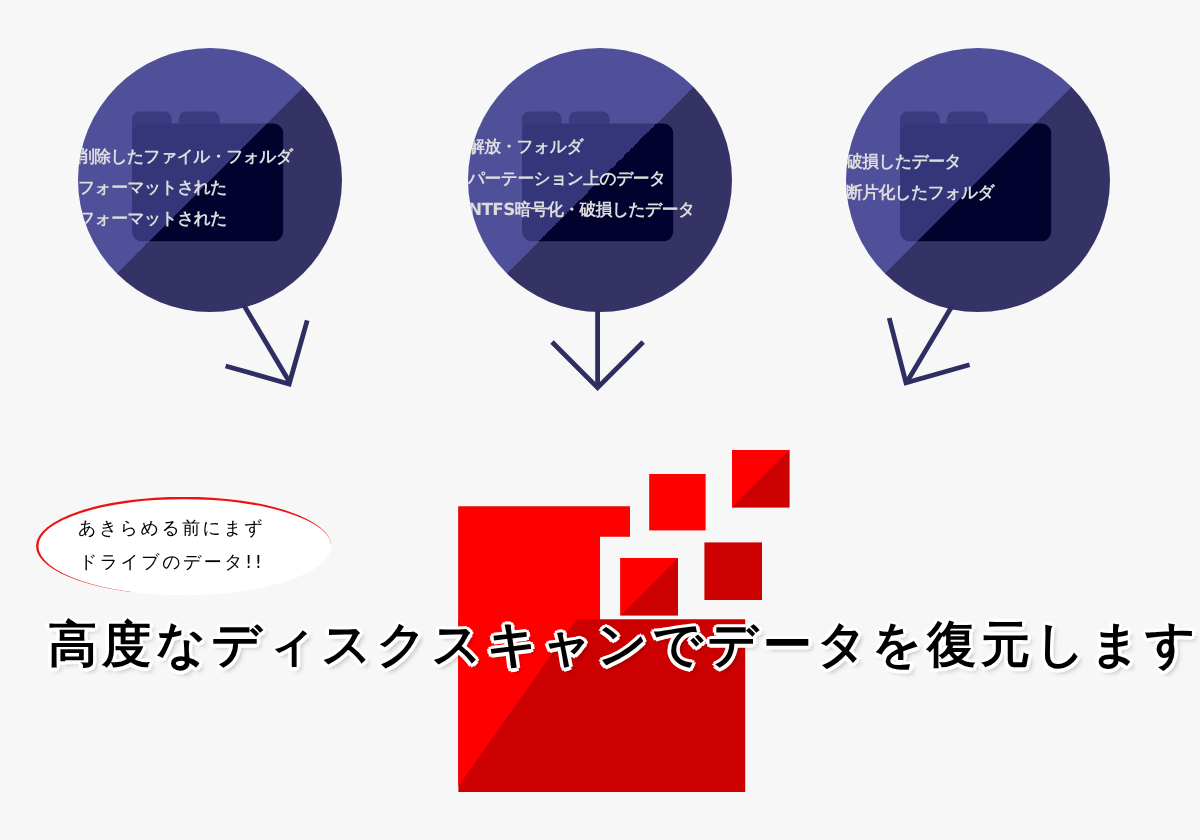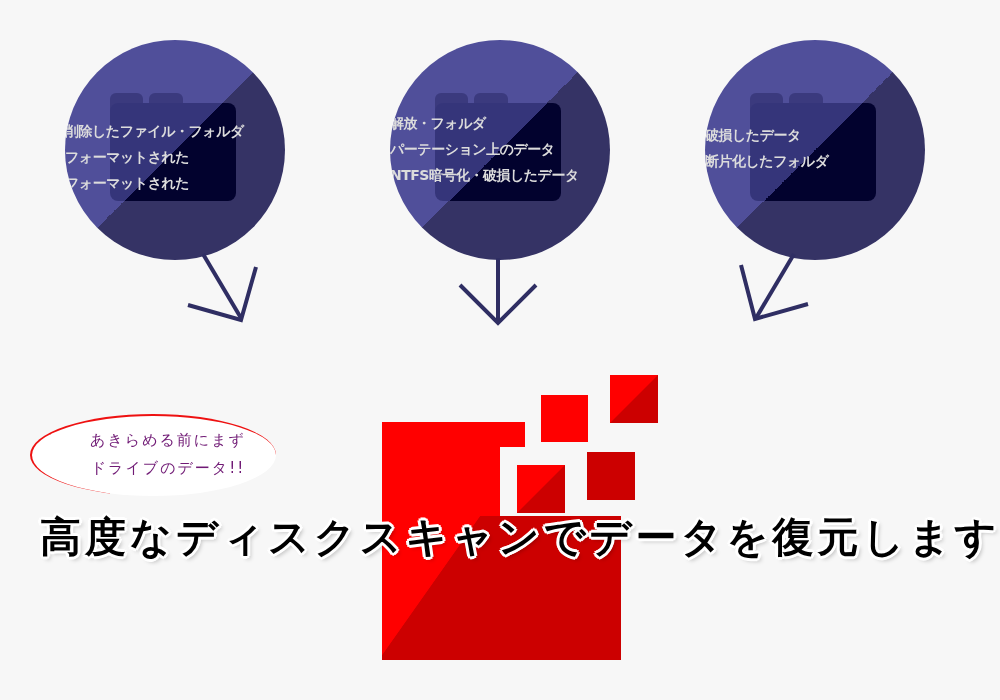--- a/index.html
+++ b/index.html
@@ -36,22 +36,22 @@
   .arrow { position: absolute; left: 0; top: 0; }
   .bubble {
     position: absolute; left: 30px; top: 414px; width: 246px; height: 82px;
     border-radius: 50%;
     background: #ffffff;
     border-top: 2px solid #ee1111;
     border-left: 2px solid #ee1111;
     box-sizing: border-box;
   }
   .bubble-text {
-    position: absolute; left: 45px; width: 246px; text-align: center;
-    color: #701a75; font-size: 15px; letter-spacing: 2px; line-height: 28px;
+    position: absolute; left: 20px; width: 246px; text-align: center;
+    color: #000000; font-size: 15px; letter-spacing: 2px; line-height: 28px;
   }
   .headline {
     position: absolute; left: 40px; top: 510px; width: 940px;
     text-align: left;
     font-size: 41px; font-weight: bold; color: #000;
     letter-spacing: 4px;
     text-shadow:
       3px 0 0 #fff, -3px 0 0 #fff, 0 3px 0 #fff, 0 -3px 0 #fff,
       2px 2px 0 #fff, -2px -2px 0 #fff, 2px -2px 0 #fff, -2px 2px 0 #fff,
       3px 3px 4px rgba(0,0,0,0.25);

